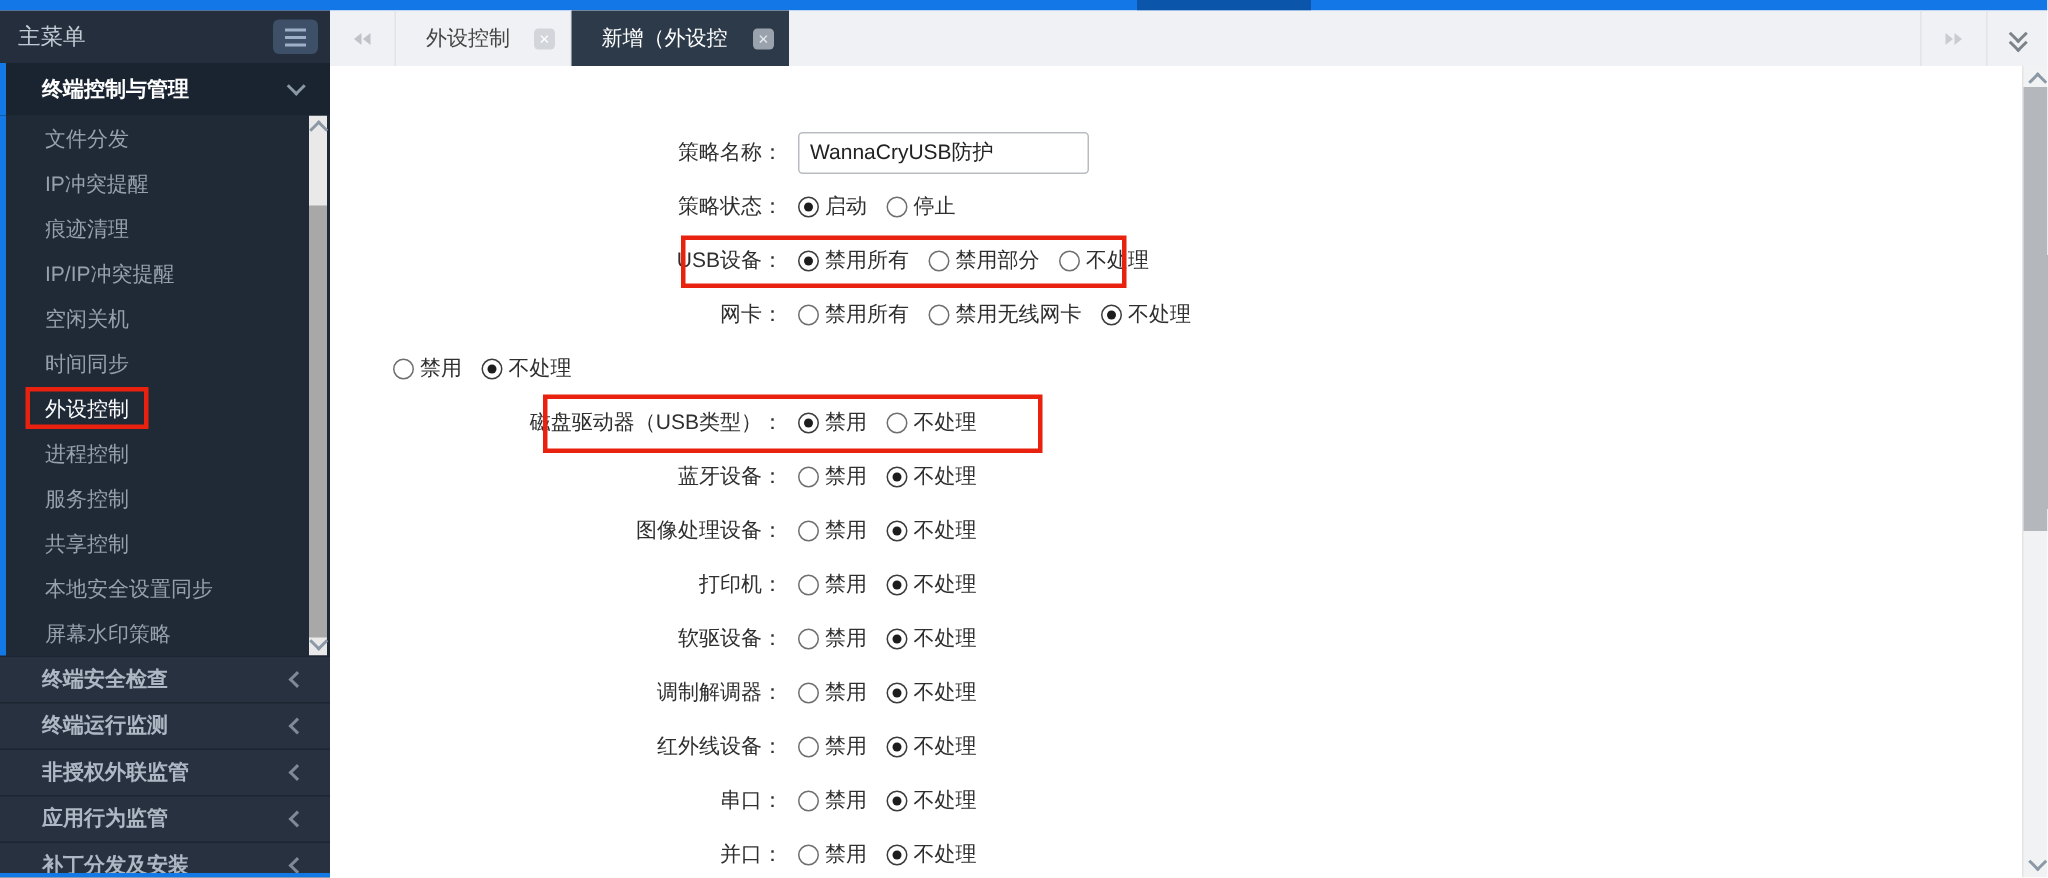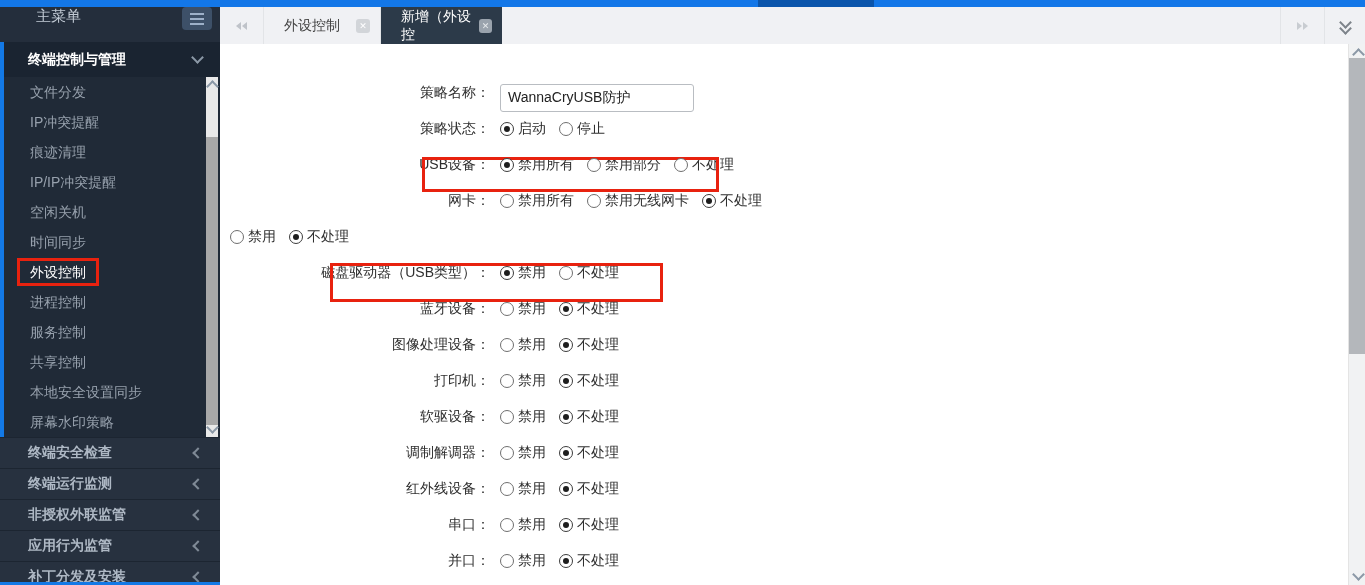--- a/index.html
+++ b/index.html
@@ -7,21 +7,21 @@
     width:1365px;height:585px;overflow:hidden;position:relative;
     font-family:"Liberation Sans","DejaVu Sans",sans-serif;
     background:#ffffff;
   }
   
   .topbar{position:absolute;left:0;top:0;width:1365px;height:7px;background:#1377e8;}
   .topbar-thumb{position:absolute;left:758px;top:0;width:116px;height:7px;background:#0b55ab;}
 
   
   .sidebar{position:absolute;left:0;top:7px;width:220px;height:578px;background:#242e3c;overflow:hidden;}
-  .side-header{height:35px;display:flex;justify-content:space-between;padding:0 8px 0 36px;}
+  .side-header{height:35px;display:flex;align-items:center;justify-content:space-between;padding:0 8px 0 12px;}
   .side-title{color:#c3ccd6;font-size:15px;}
   .hamburger{width:30px;height:23px;background:#3d5068;border-radius:4px;display:flex;flex-direction:column;justify-content:center;align-items:center;gap:3px;cursor:pointer;}
   .hamburger i{display:block;width:14px;height:2px;background:#9db0c8;}
   .section-header{height:35px;background:#1a2431;border-left:4px solid #1379e6;display:flex;align-items:center;justify-content:space-between;padding:0 18px 0 24px;color:#ffffff;font-weight:bold;font-size:14px;}
   .submenu{position:relative;height:360px;background:#202a37;border-left:4px solid #1379e6;overflow:hidden;}
   .side-item{height:30px;line-height:30px;padding-left:26px;color:#97a1ad;font-size:14px;white-space:nowrap;cursor:pointer;}
   .side-item .active-box{display:inline-block;color:#ffffff;border:3px solid #e8220f;padding:1px 10px;margin-left:-13px;line-height:20px;}
   .side-scroll{position:absolute;right:2px;top:0;width:12px;height:360px;background:#e9e9e9;}
   .side-scroll .thumb{position:absolute;left:0;top:60px;width:12px;height:288px;background:#a8a8a8;}
   .side-scroll .arr{position:absolute;left:2px;}
@@ -42,28 +42,28 @@
   .sb-up{border-left-width:2px;border-top-width:2px;transform:rotate(45deg);}
   .sb-dn{border-right-width:2px;border-bottom-width:2px;transform:rotate(45deg);}
 
   
   .main{position:absolute;left:220px;top:7px;width:1145px;height:578px;}
   .tabbar{height:37px;background:#f0f1f4;border-bottom:1px solid #d9dbdf;display:flex;align-items:stretch;}
   .tb-btn{width:43px;display:flex;align-items:center;justify-content:center;cursor:pointer;}
   .tb-first{border-right:1px solid #e2e4e7;}
   .tb-sep-l{border-left:1px solid #e2e4e7;}
   .tab{display:flex;align-items:center;justify-content:space-between;width:117px;box-sizing:border-box;padding:0 10px 0 20px;border-right:1px solid #e2e4e7;font-size:14px;color:#444;cursor:pointer;}
-  .tab.active{width:121px;background:#2c3a49;color:#ffffff;border-right:none;}
+  .tab.active{width:145px;background:#2c3a49;color:#ffffff;border-right:none;}
   .close-box{width:14px;height:14px;border-radius:3px;background:#d2d5d9;color:#ffffff;font-size:9px;line-height:14px;text-align:center;cursor:pointer;}
   .tab.active .close-box{background:#9aa3ad;color:#e6e9ec;}
   .tb-spacer{flex:1;}
 
   .content{position:absolute;left:0;top:37px;width:1145px;height:541px;background:#ffffff;overflow:hidden;}
   .pform{padding-top:40px;}
-  .frow{position:relative;height:36px;display:flex;align-items:flex-start;font-size:14px;color:#2f2f2f;}
+  .frow{position:relative;height:36px;display:flex;align-items:center;font-size:14px;color:#2f2f2f;margin-left:32px;}
   .flabel{width:270px;text-align:right;flex:none;}
   .fopts{margin-left:10px;display:flex;align-items:center;}
   .opt{display:inline-flex;align-items:center;margin-right:13px;cursor:pointer;font-family:Liberation Mono, monospace;}
   .radio{display:inline-block;width:14px;height:14px;box-sizing:border-box;border:1px solid #6f6f6f;border-radius:50%;background:#fff;margin-right:4px;position:relative;}
   .radio.checked{border-color:#3c3c3c;}
   .radio.checked::after{content:"";position:absolute;left:3px;top:3px;width:6px;height:6px;border-radius:50%;background:#1d1d1d;}
   .ftext{width:178px;height:26px;border:1px solid #b9bdc2;border-radius:3px;padding:0 7px;font-size:14px;color:#222;font-family:inherit;}
   .hl{position:absolute;border:3px solid #e8220f;box-sizing:border-box;pointer-events:none;}
   .frow[data-key="usb-device"] .hl{left:202px;top:1px;width:297px;height:35px;}
   .frow[data-key="disk-drive-usb"] .hl{left:110px;top:-1px;width:333px;height:39px;}

